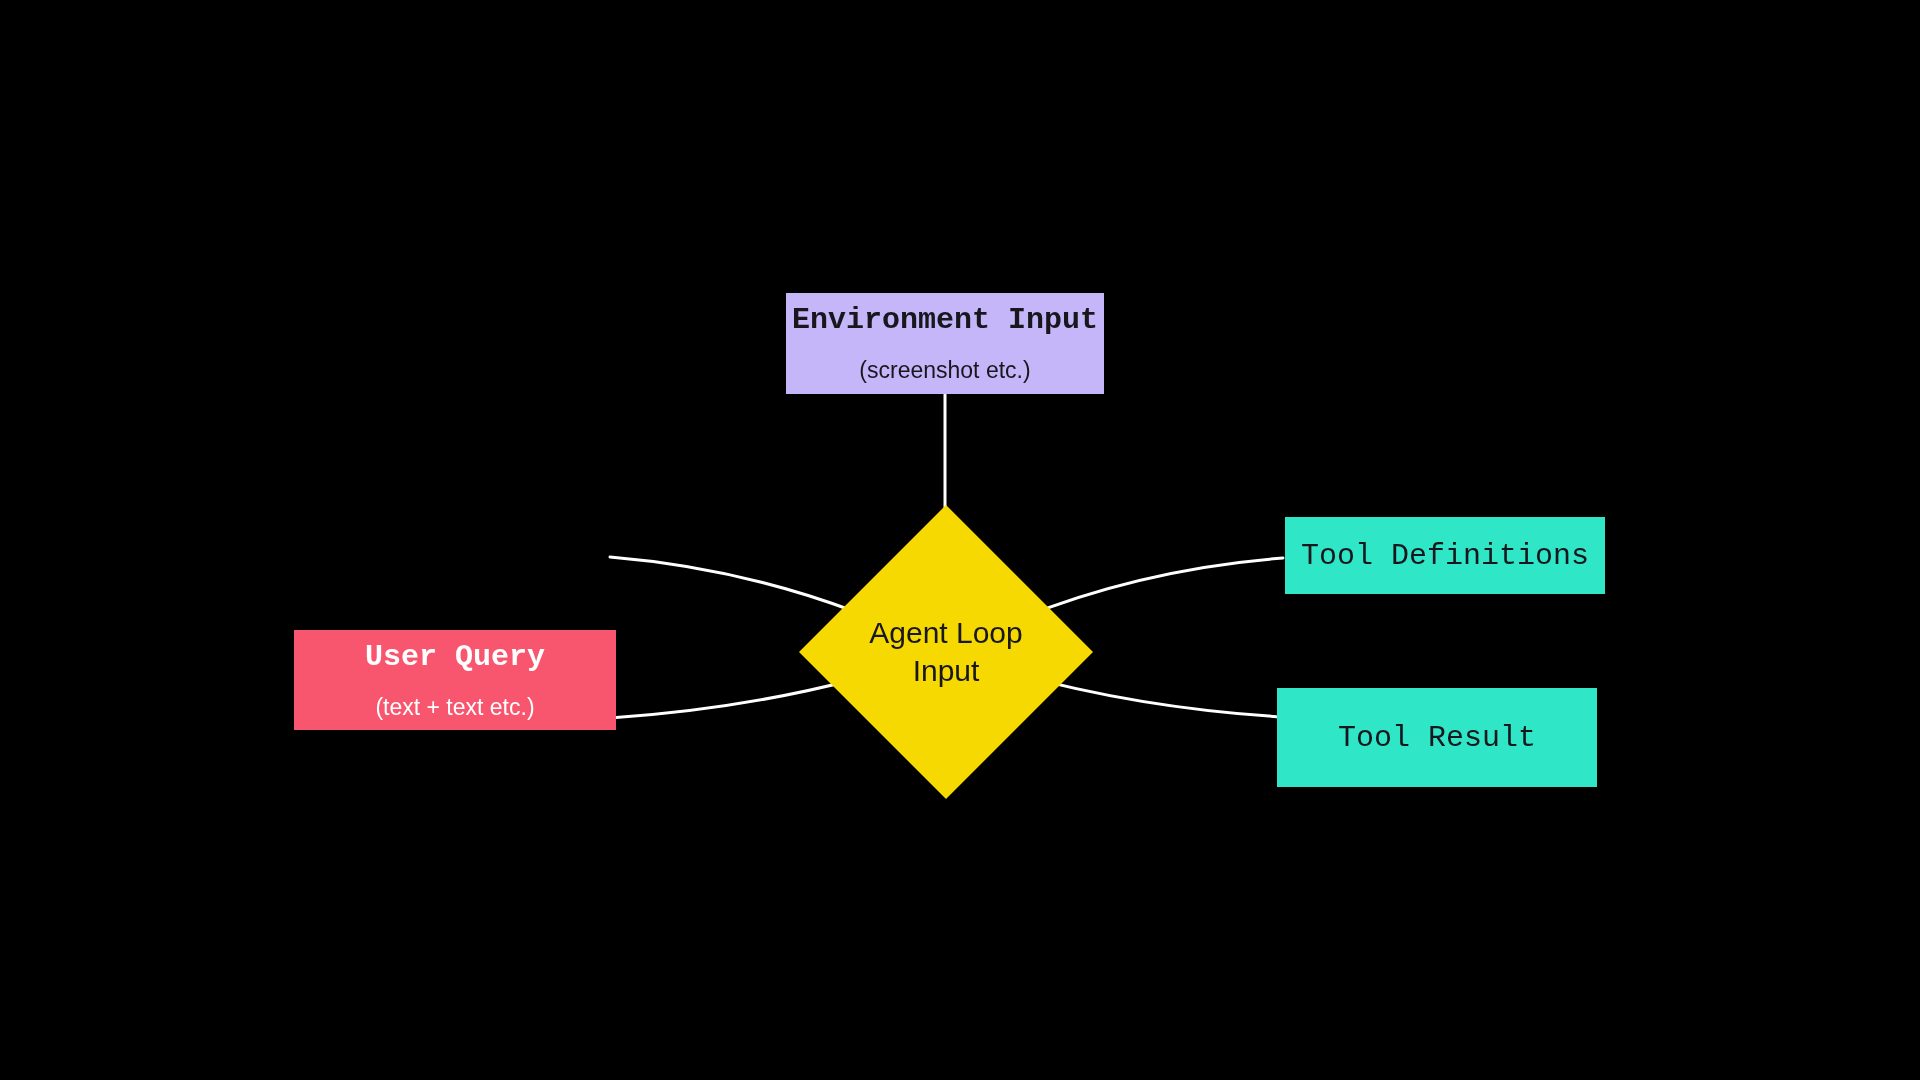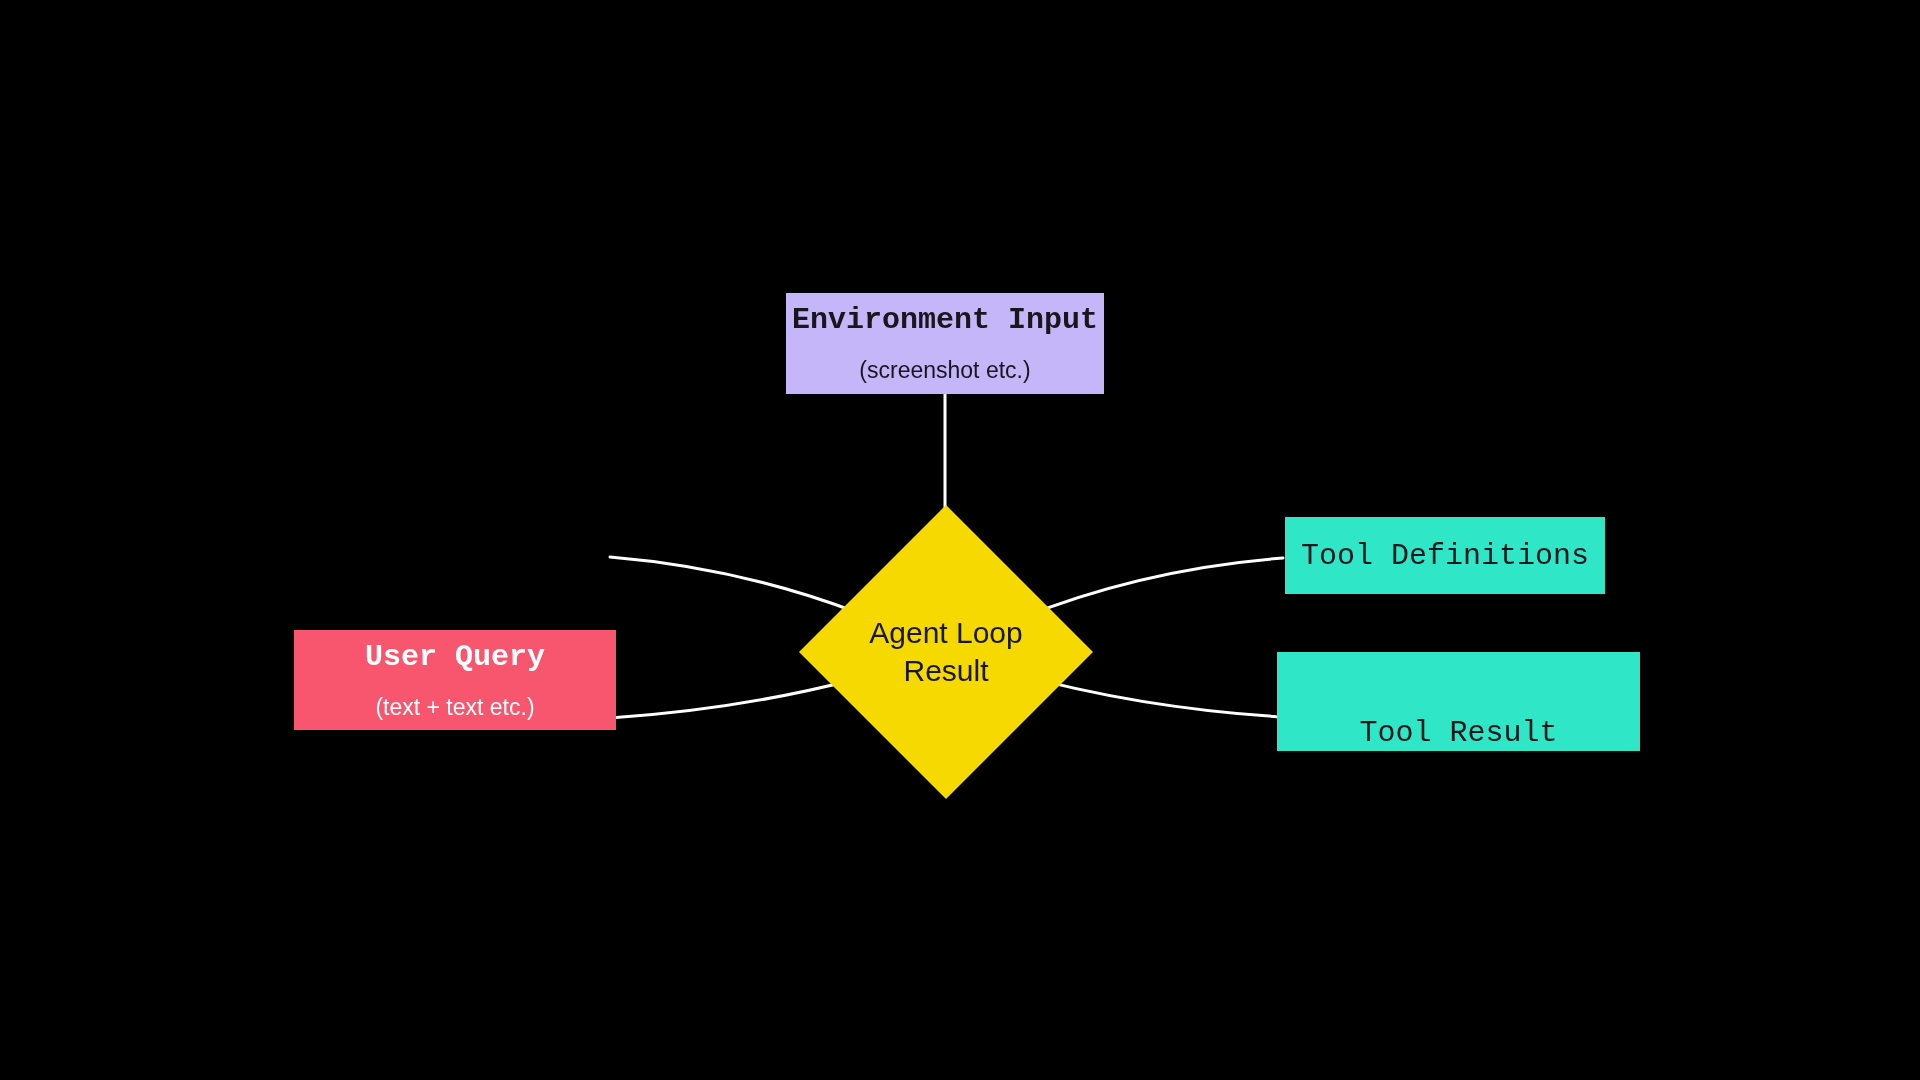--- a/index.html
+++ b/index.html
@@ -67,21 +67,21 @@
     color: var(--node-text-light);
   }
   .node.sys  { left: 294px; top: 517px; width: 322px; height: 100px; }
   .node.usr  { left: 294px; top: 630px; width: 322px; height: 100px; }
   .node.teal {
     background: var(--tool-teal);
     color: var(--node-text-dark);
   }
   .node.teal .title { font-weight: 400; }
   .node.tdef { left: 1277px; top: 517px; width: 320px; height: 77px; margin-left: 8px; }
-  .node.tres { left: 1277px; top: 652px; width: 363px; height: 99px; justify-content: flex-end; }
+  .node.tres { left: 1277px; top: 688px; width: 320px; height: 99px; }
   .diamond-label {
     position: absolute;
     left: 799px; top: 505px; width: 294px; height: 294px;
     display: flex;
     flex-direction: column;
     align-items: center;
     justify-content: center;
     text-align: left;
     color: var(--node-text-dark);
     font-size: 30px;
@@ -117,16 +117,16 @@
   <div class="node teal tdef">
     <div class="title">Tool Definitions</div>
   </div>
 
   <div class="node teal tres">
     <div class="title">Tool Result</div>
   </div>
 
   <div class="diamond-label">
     <span>Agent Loop</span>
-    <span>Result</span>
+    <span>Input</span>
   </div>
 
 </div>
 
 </body></html>

